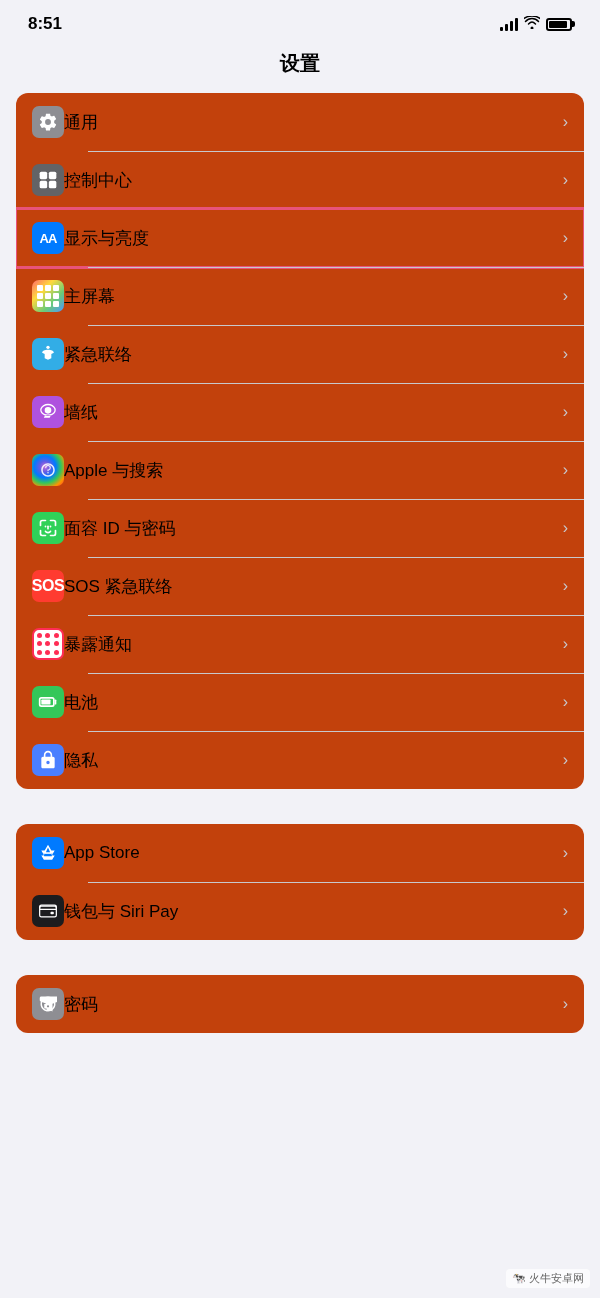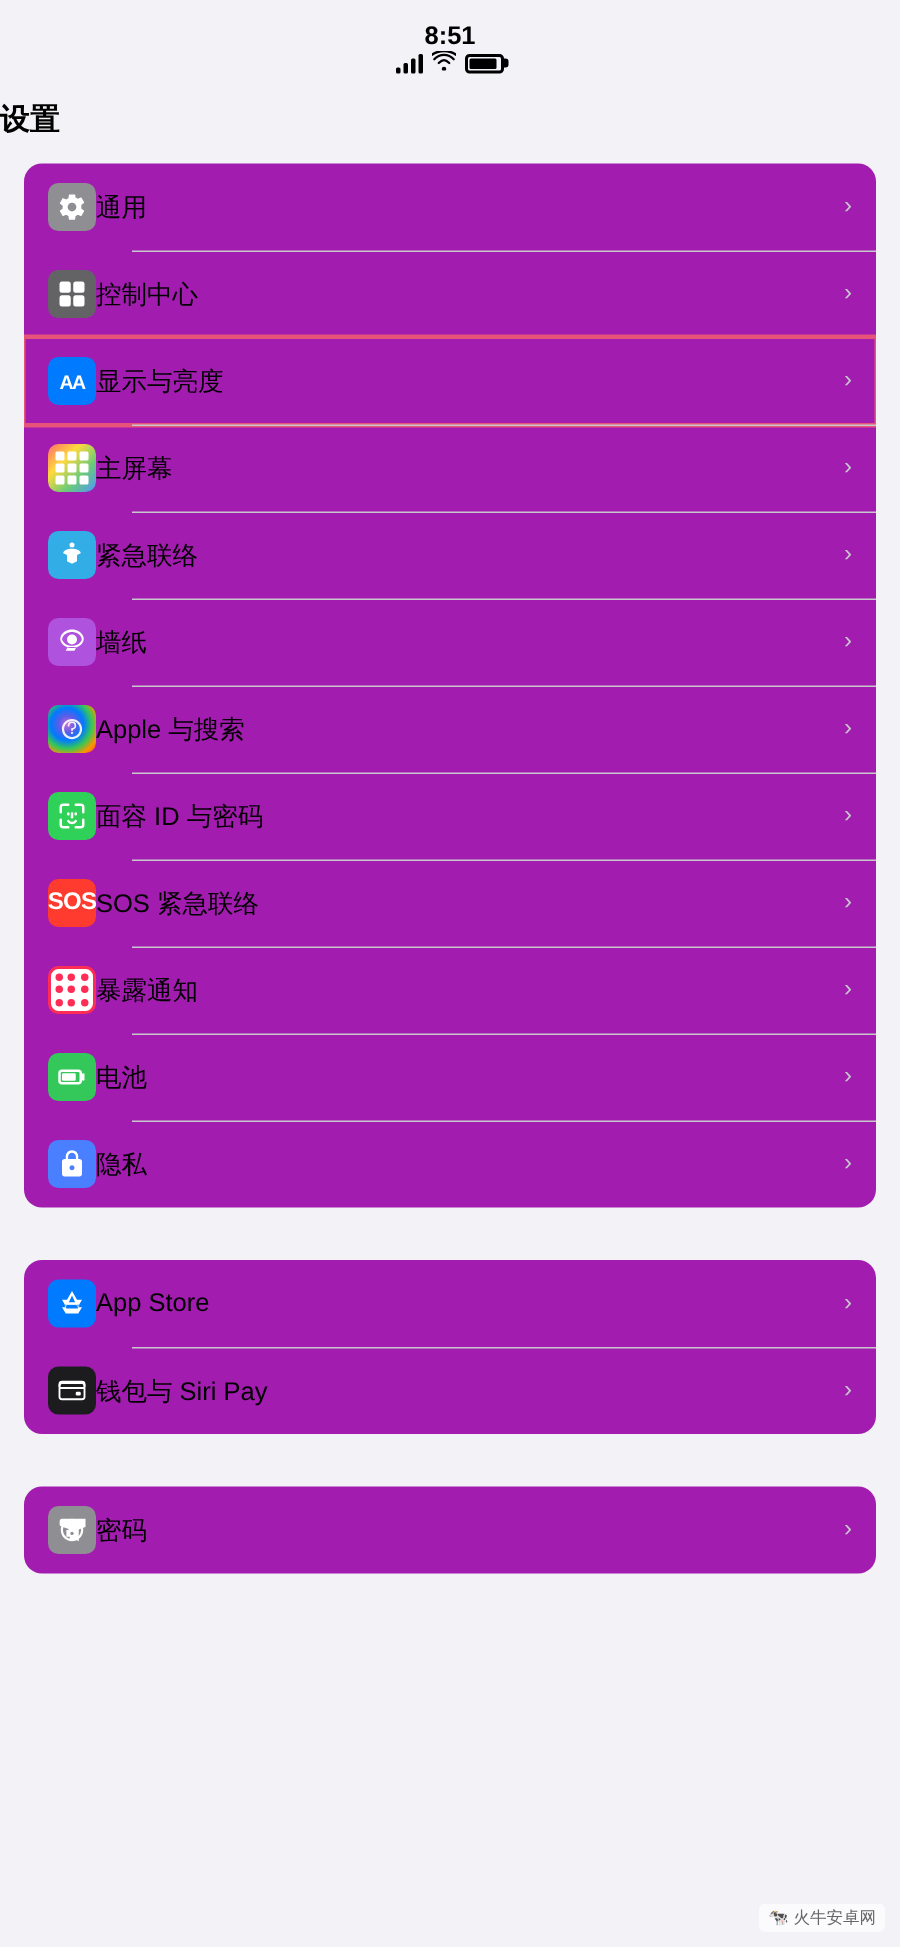--- a/index.html
+++ b/index.html
@@ -12,21 +12,20 @@
       overflow-x: hidden;
     }
 
     
     .status-bar {
       display: flex;
       justify-content: space-between;
       align-items: center;
       padding: 14px 28px 8px 28px;
       background: #f2f2f7;
-      flex-direction: column;
     }
     .status-time {
       font-size: 17px;
       font-weight: 600;
       color: #000;
     }
     .status-icons {
       display: flex;
       align-items: center;
       gap: 6px;
@@ -69,30 +68,31 @@
     }
     .battery-fill {
       background: #000;
       height: 100%;
       width: 90%;
       border-radius: 1px;
     }
 
     
     .page-title {
+      text-align: center;
       font-size: 20px;
       font-weight: 600;
       color: #000;
       padding: 8px 0 16px 0;
     }
 
     
     .section {
       margin: 0 16px 35px 16px;
-      background: #a21caf;
+      background: #c2410c;
       border-radius: 12px;
       overflow: hidden;
     }
 
     .settings-item {
       display: flex;
       align-items: center;
       padding: 0 16px;
       min-height: 58px;
       position: relative;

